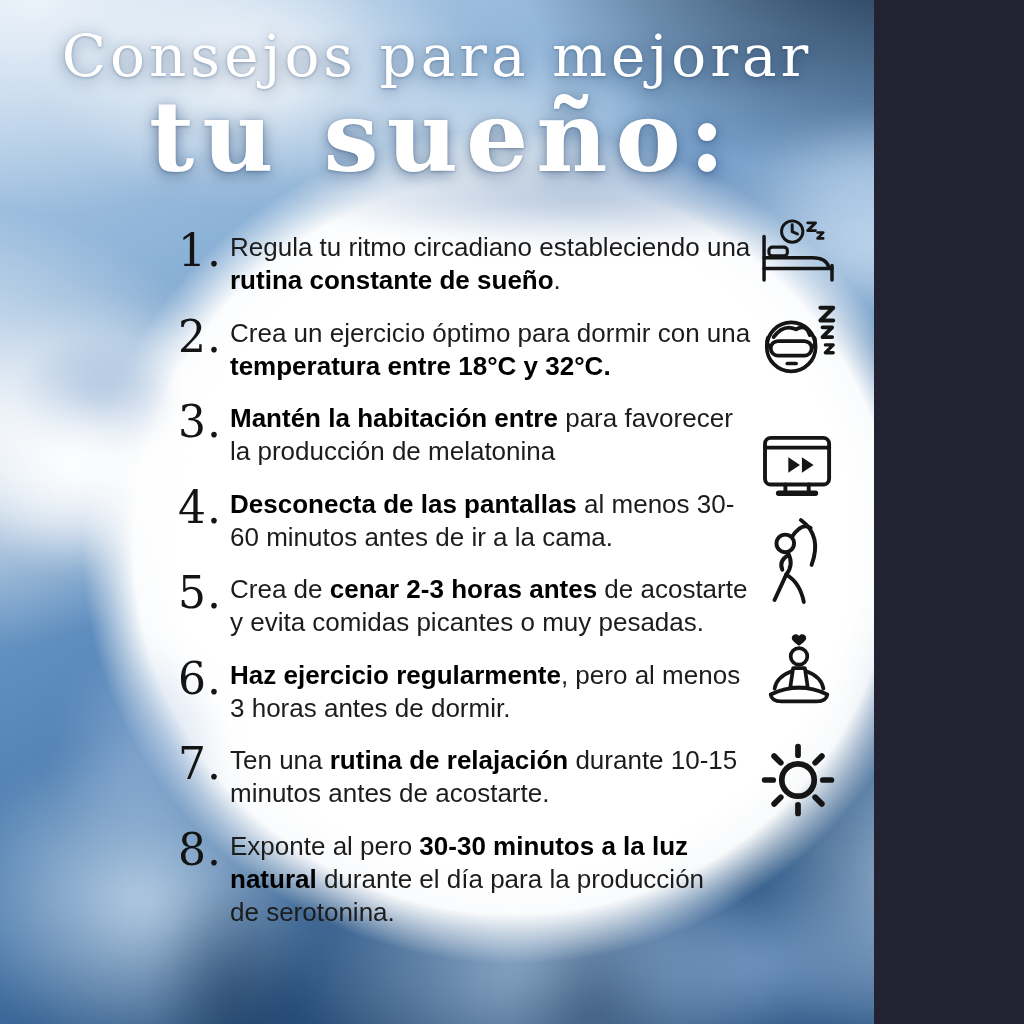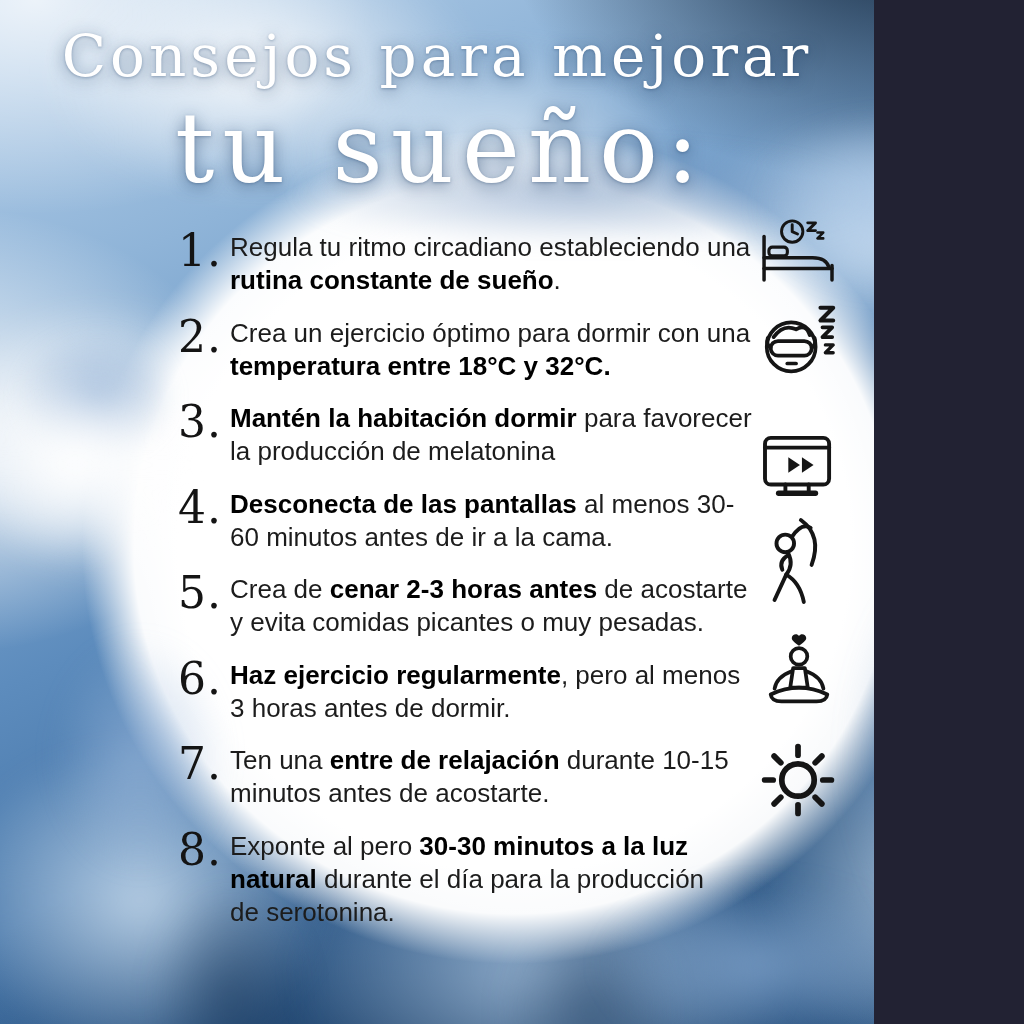--- a/index.html
+++ b/index.html
@@ -16,21 +16,21 @@
   .puff{position:absolute;border-radius:50%;filter:blur(14px);pointer-events:none;}
   .z1{z-index:1}.z3{z-index:3}
   
   .panel{position:absolute;left:82px;top:128px;width:864px;height:836px;z-index:2;
     border-radius:50%;
     background:radial-gradient(closest-side,#ffffff 78%,rgba(255,255,255,.97) 88%,rgba(255,255,255,0) 100%);}
   
   .title{position:absolute;left:0;right:0;top:26px;z-index:4;text-align:center;color:#ffffff;
     font-family:"DejaVu Serif",serif;text-shadow:0 3px 16px rgba(30,60,100,.55),0 1px 3px rgba(30,60,100,.35);}
   .title-line1{font-size:58px;letter-spacing:4px;font-weight:400;line-height:1.05;}
-  .title-line2{font-size:98px;letter-spacing:8px;font-weight:400;line-height:1;margin-top:12px;padding-left:8px;}
+  .title-line2{font-size:98px;letter-spacing:8px;font-weight:700;line-height:1;margin-top:1px;padding-left:8px;}
   
   .tips{position:absolute;left:178px;top:227px;width:580px;z-index:4;
     display:flex;flex-direction:column;gap:15px;}
   .tip{display:flex;align-items:flex-start;}
   .tip-number{flex:0 0 52px;font-family:"DejaVu Serif",serif;font-size:44px;
     line-height:1.1;color:#141414;letter-spacing:1px;}
   .tip-text{font-size:26px;line-height:1.28;color:#1c1c1c;padding-top:4px;}
   .tip-text .b{font-weight:700;color:#000;}
   
   .icons{position:absolute;left:756px;top:0;width:92px;height:1024px;z-index:4;}
@@ -72,37 +72,37 @@
       <div class="tip">
         <div class="tip-number">1.</div>
         <div class="tip-text"><span>Regula tu ritmo circadiano estableciendo una </span><span class="b">rutina constante de sueño</span><span>.</span></div>
       </div>
       <div class="tip">
         <div class="tip-number">2.</div>
         <div class="tip-text"><span>Crea un ejercicio óptimo para dormir con una </span><span class="b">temperatura entre 18°C y 32°C.</span></div>
       </div>
       <div class="tip">
         <div class="tip-number">3.</div>
-        <div class="tip-text"><span class="b">Mantén la habitación dormir</span><span> para favorecer la producción de melatonina</span></div>
+        <div class="tip-text"><span class="b">Mantén la habitación entre</span><span> para favorecer la producción de melatonina</span></div>
       </div>
       <div class="tip">
         <div class="tip-number">4.</div>
         <div class="tip-text"><span class="b">Desconecta de las pantallas</span><span> al menos 30-60 minutos antes de ir a la cama.</span></div>
       </div>
       <div class="tip">
         <div class="tip-number">5.</div>
         <div class="tip-text"><span>Crea de </span><span class="b">cenar 2-3 horas antes</span><span> de acostarte y evita comidas picantes o muy pesadas.</span></div>
       </div>
       <div class="tip">
         <div class="tip-number">6.</div>
         <div class="tip-text"><span class="b">Haz ejercicio regularmente</span><span>, pero al menos 3 horas antes de dormir.</span></div>
       </div>
       <div class="tip">
         <div class="tip-number">7.</div>
-        <div class="tip-text"><span>Ten una </span><span class="b">entre de relajación</span><span> durante 10-15 minutos antes de acostarte.</span></div>
+        <div class="tip-text"><span>Ten una </span><span class="b">rutina de relajación</span><span> durante 10-15 minutos antes de acostarte.</span></div>
       </div>
       <div class="tip">
         <div class="tip-number">8.</div>
         <div class="tip-text"><span>Exponte al pero </span><span class="b">30-30 minutos a la luz natural</span><span> durante el día para la producción</span><br><span>de serotonina.</span></div>
       </div>
     </div>
 
   <div class="icons">
     <div class="icon" style="top:218px;">
       <svg width="86" height="66" viewBox="0 0 88 68" fill="none" stroke="#151515" stroke-width="3.6" stroke-linecap="round" stroke-linejoin="round">

